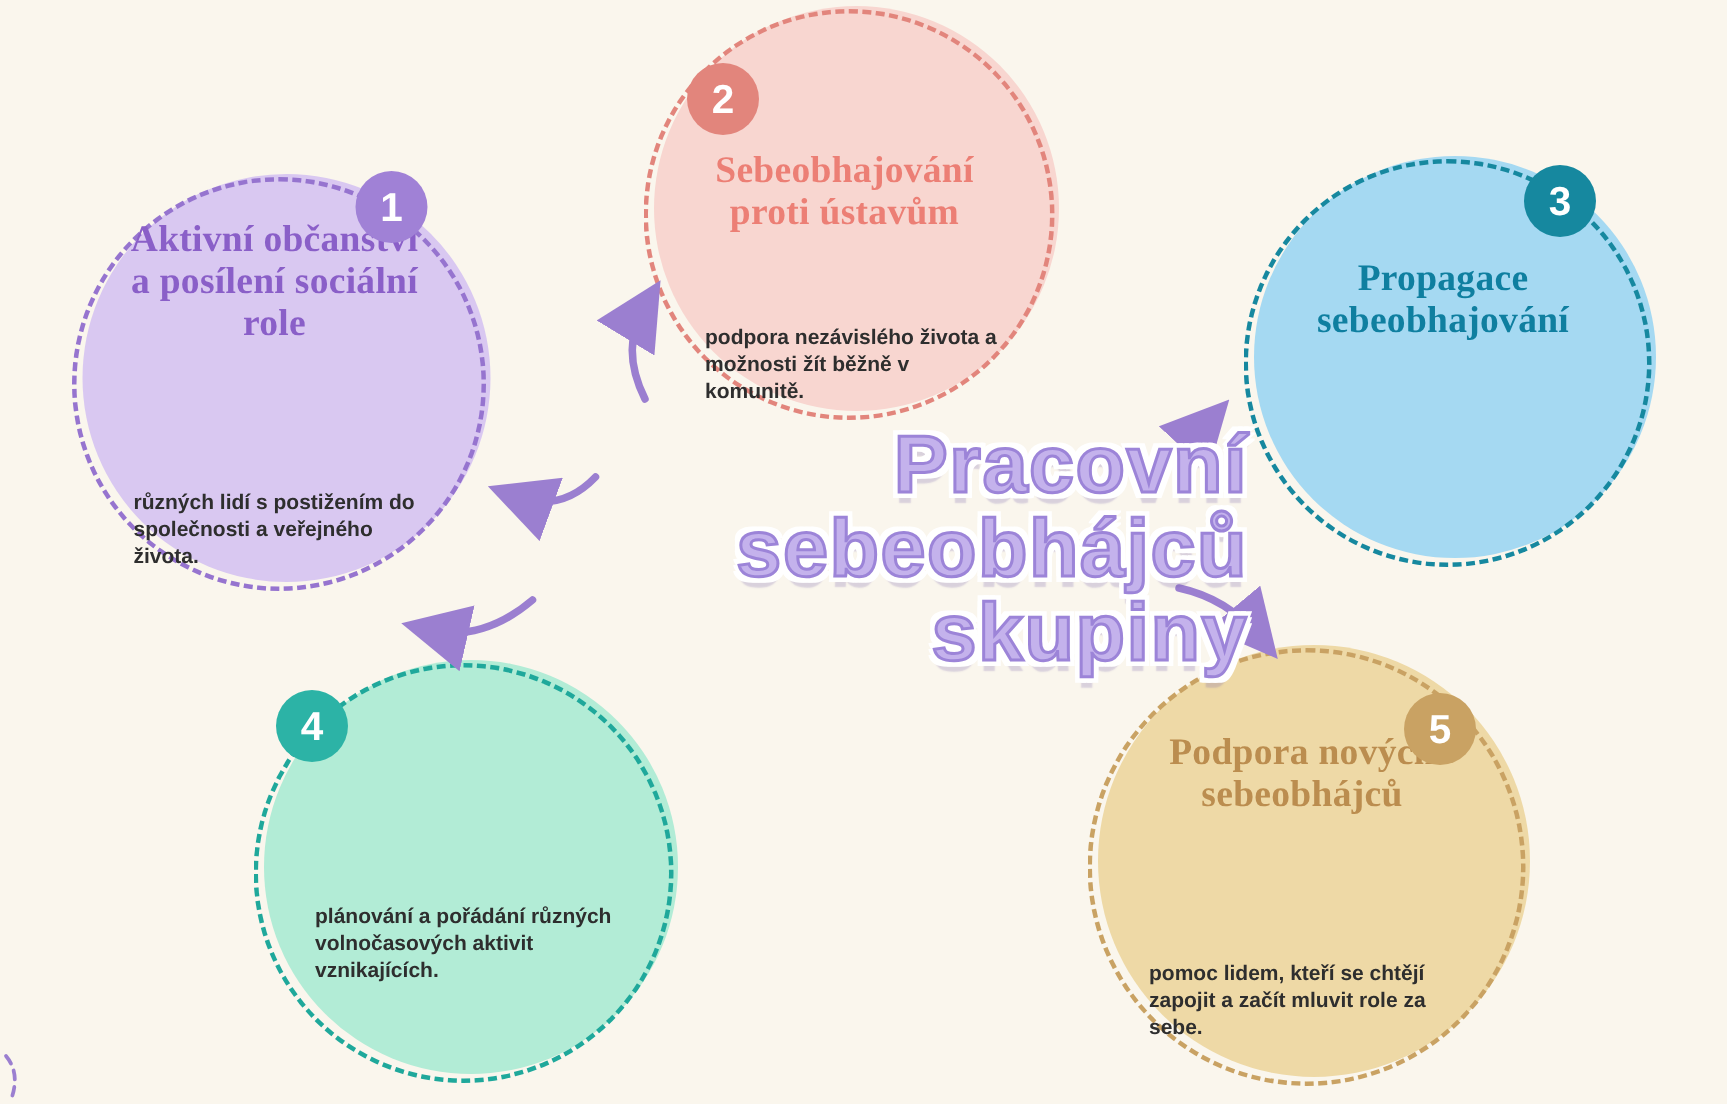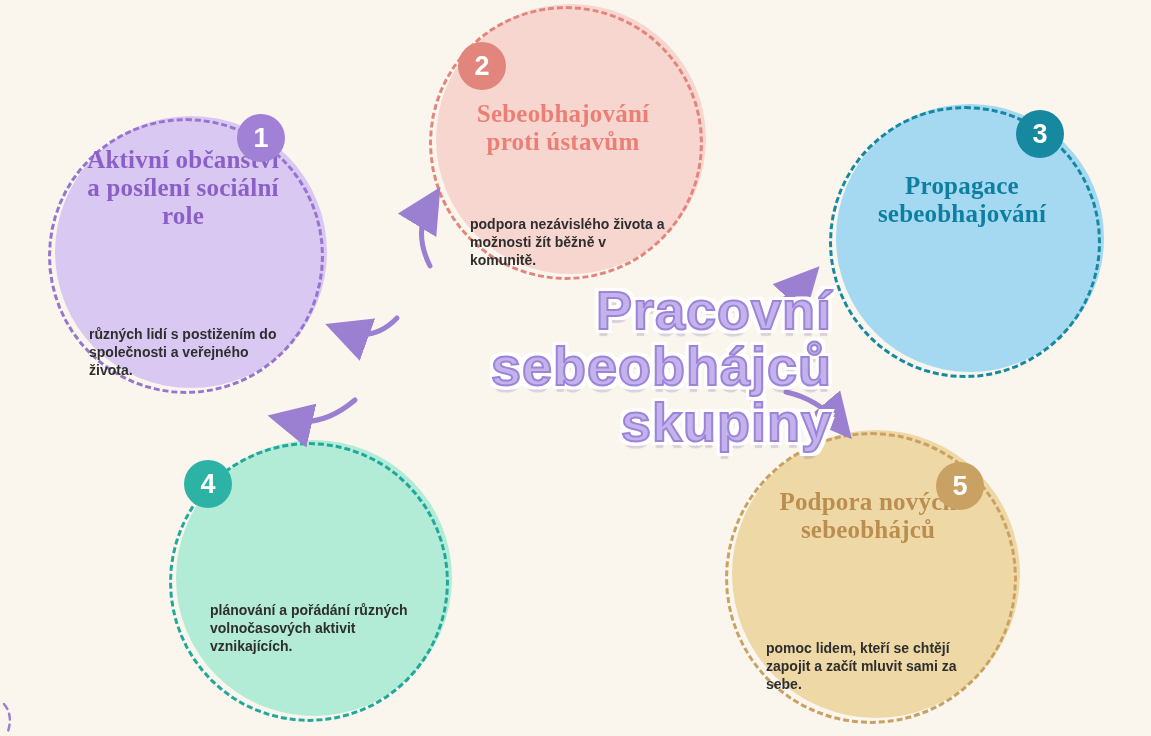--- a/index.html
+++ b/index.html
@@ -106,21 +106,21 @@
   <div class="node n4" style="--fill: #b2ecd6; --ring: #1fa89b; --badge: #2cb3a6; --title-color: #12a095;">
     <div class="ring"></div>
     <div class="badge">4</div>
     <div class="body-text">plánování a pořádání různých volnočasových aktivit vznikajících.</div>
   </div>
 
   <div class="node n5" style="--fill: #eed9a6; --ring: #c9a263; --badge: #c9a263; --title-color: #bb8d4f;">
     <div class="ring"></div>
     <div class="badge">5</div>
     <div class="title">Podpora nových sebeobhájců</div>
-    <div class="body-text">pomoc lidem, kteří se chtějí zapojit a začít mluvit sami za sebe.</div>
+    <div class="body-text">pomoc lidem, kteří se chtějí zapojit a začít mluvit role za sebe.</div>
   </div>
 
   <svg class="arrows" viewBox="0 0 1151 736" width="1151" height="736">
     <defs>
       <marker id="ah" markerWidth="9" markerHeight="9" refX="5" refY="4.5" orient="auto">
         <path d="M0,0 L9,4.5 L0,9 z" style="fill:var(--arrow,#9b7fd0)"></path>
       </marker>
     </defs>
     <path d="M 397 318 Q 374 342 344 331" fill="none" style="stroke:var(--arrow,#9b7fd0)" stroke-width="5" stroke-linecap="round" marker-end="url(#ah)"></path>
     <path d="M 430 266 Q 413 232 430 204" fill="none" style="stroke:var(--arrow,#9b7fd0)" stroke-width="5" stroke-linecap="round" marker-end="url(#ah)"></path>

